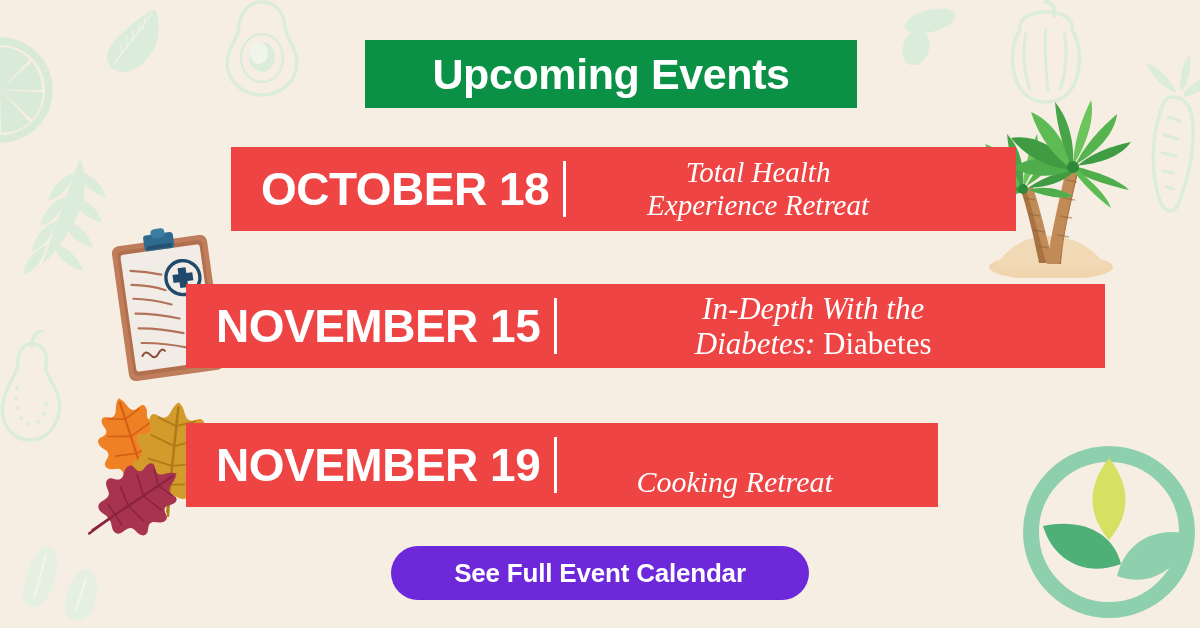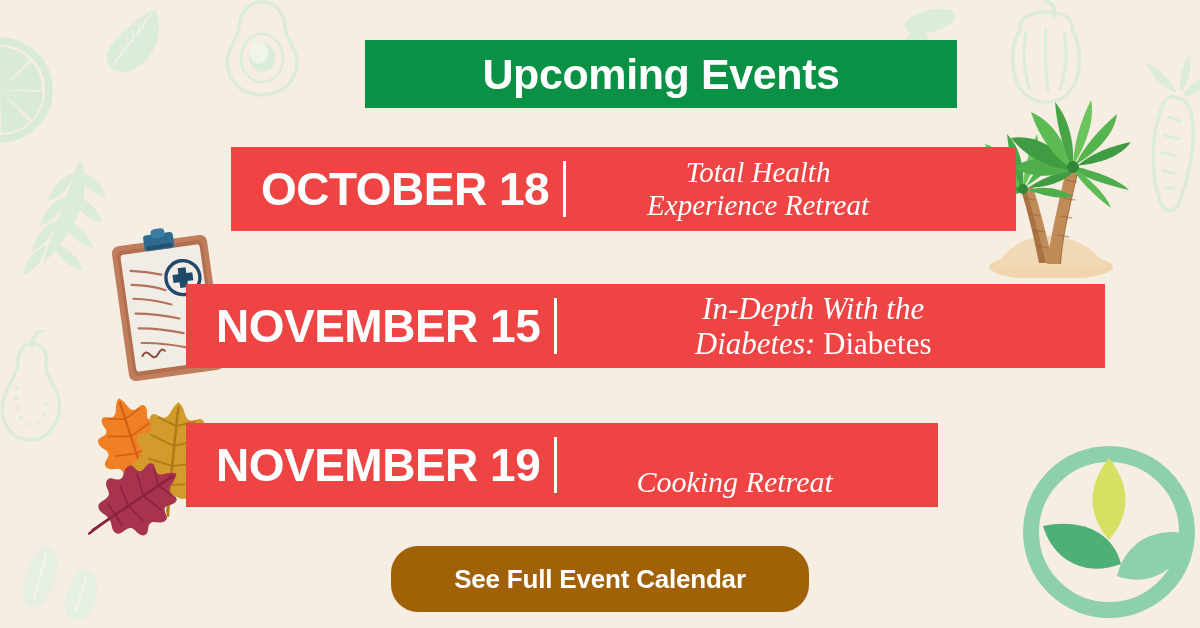--- a/index.html
+++ b/index.html
@@ -38,21 +38,21 @@
   .deco-layer { position: absolute; inset: 0; z-index: 1; pointer-events: none; }
   .deco { position: absolute; }
 
   
   .content-layer { position: absolute; inset: 0; z-index: 3; }
 
   .title-banner {
     position: absolute;
     left: 365px;
     top: 40px;
-    width: 592px;
+    width: 492px;
     height: 68px;
     background: #0b9145;
     display: flex;
     align-items: center;
     justify-content: center;
   }
   .title-banner .title-text {
     color: #ffffff;
     font-family: "Liberation Sans", sans-serif;
     font-weight: bold;
@@ -107,22 +107,22 @@
   .event-row.r1 .event-title { padding-right: 76px; }
   .event-row.r2 .event-title { font-size: 31px; padding-right: 46px; }
   .event-row.r3 .event-title { font-size: 30px; padding-right: 36px; }
   .event-title .roman { font-style: normal; }
 
   .cta-button {
     position: absolute;
     left: 391px;
     top: 546px;
     width: 418px;
-    height: 66px;
-    background: #a16207;
+    height: 54px;
+    background: #6d28d9;
     border: none;
     border-radius: 27px;
     color: #ffffff;
     font-family: "Liberation Sans", sans-serif;
     font-weight: bold;
     font-size: 26px;
     letter-spacing: -0.2px;
     cursor: pointer;
     display: flex;
     align-items: center;

